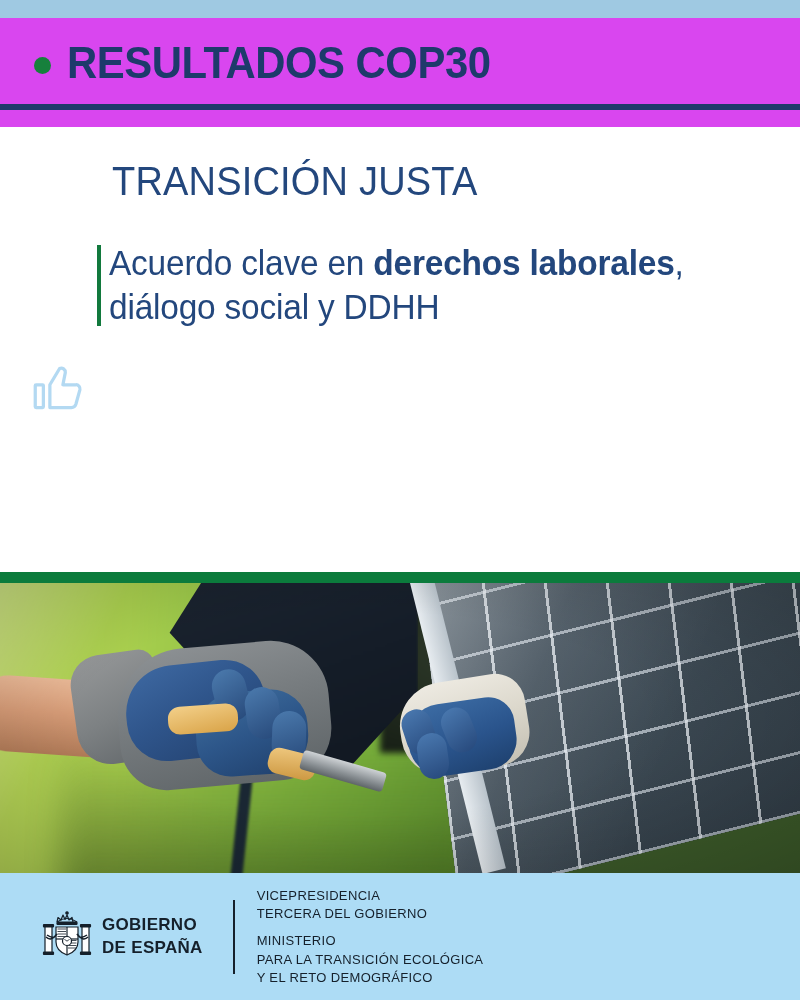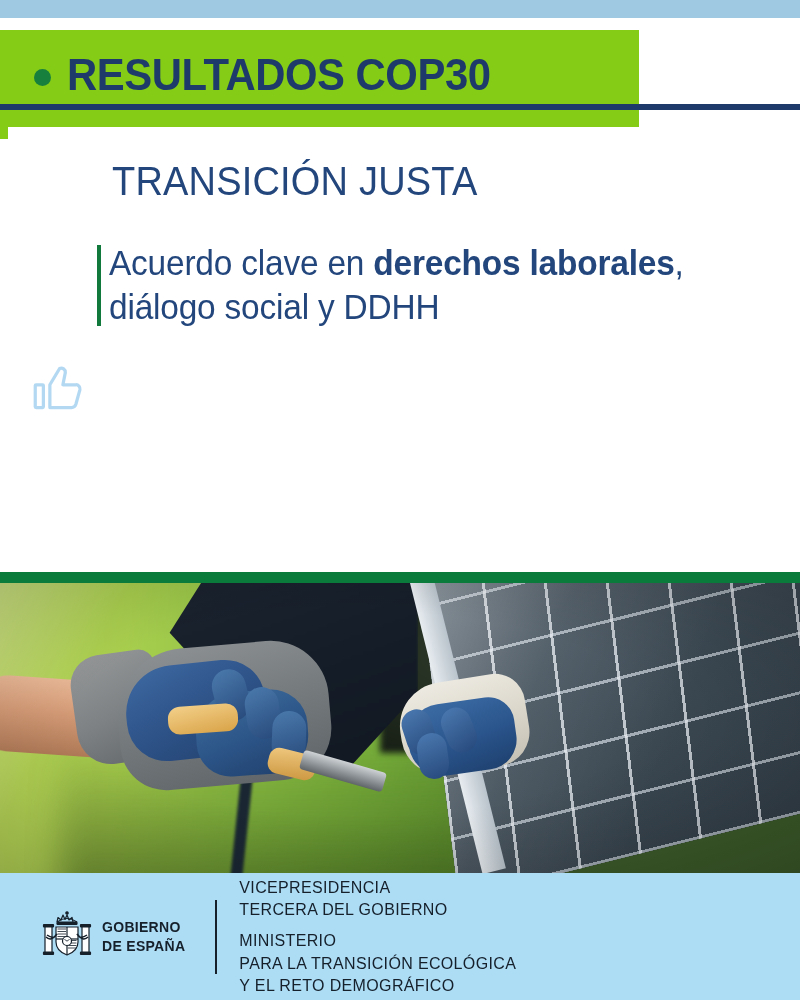--- a/index.html
+++ b/index.html
@@ -23,24 +23,24 @@
     position: absolute;
     left: 0; top: 0;
     width: 800px;
     height: 18px;
     background: #9fc9e2;
   }
 
   
   .header {
     position: absolute;
-    left: 0; top: 30px;
-    width: 639px;
+    left: 0; top: 18px;
+    width: 800px;
     height: 109px;
-    background: #84cc16;
+    background: #d946ef;
   }
   .header-row {
     position: absolute;
     left: 34px;
     top: 22px;
     display: flex;
     align-items: center;
     gap: 16px;
   }
   .header-bullet {
@@ -350,37 +350,37 @@
     height: 84px;
   }
   .coat-of-arms {
     width: 50px;
     height: 56px;
     flex: 0 0 auto;
   }
   .gob-text {
     margin-left: 10px;
     font-family: "Liberation Sans", sans-serif;
-    font-size: 14px;
+    font-size: 17px;
     font-weight: 700;
     letter-spacing: 0.3px;
     line-height: 1.35;
     color: #15202b;
     white-space: nowrap;
   }
   .footer-sep {
     width: 2px;
     height: 74px;
     background: #15202b;
     margin: 0 22px 0 30px;
     flex: 0 0 auto;
   }
   .ministry {
     font-family: "Liberation Sans", sans-serif;
-    font-size: 16px;
+    font-size: 13px;
     letter-spacing: 0.35px;
     line-height: 1.4;
     color: #15202b;
     white-space: nowrap;
   }
   .ministry .blk { margin-bottom: 9px; }
   .ministry .blk:last-child { margin-bottom: 0; }
 </style>
 </head>
 <body>

